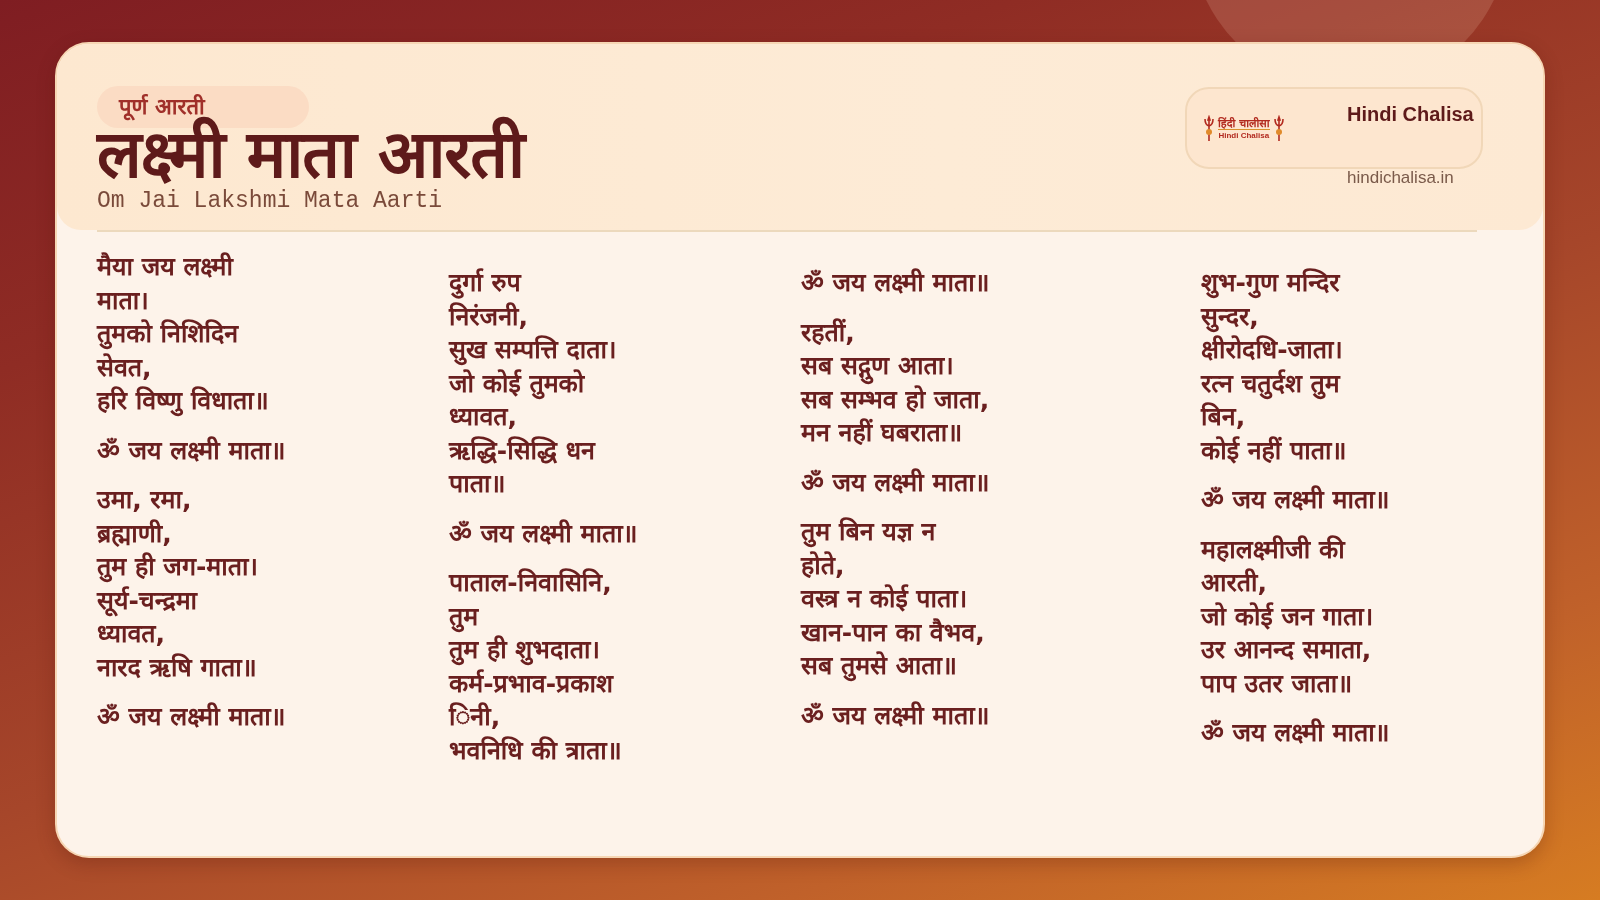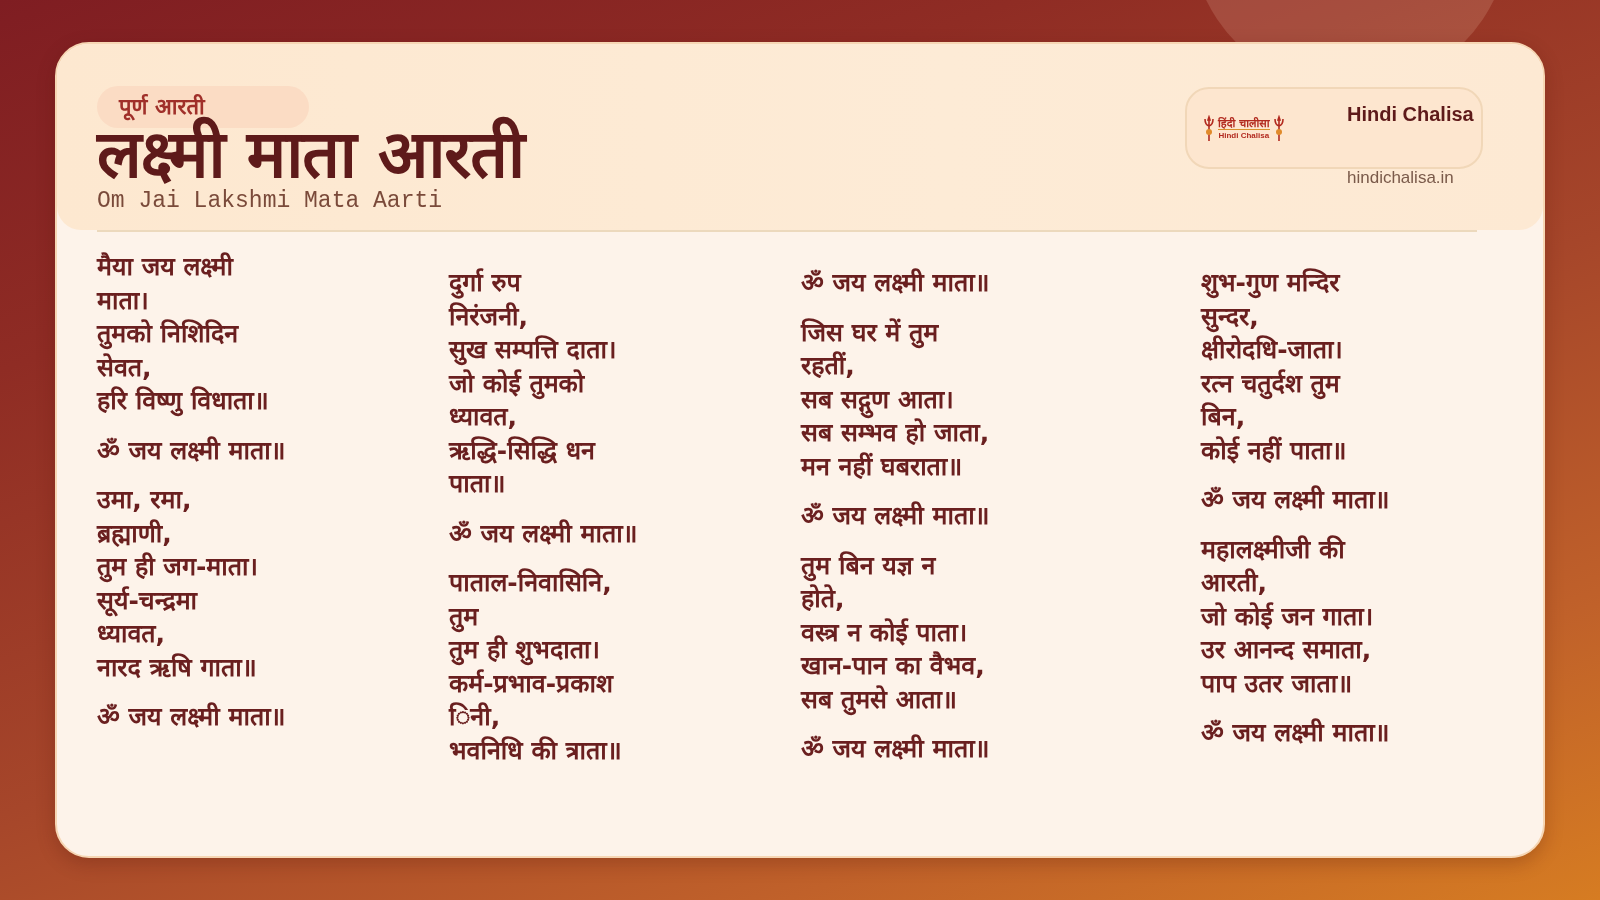--- a/index.html
+++ b/index.html
@@ -204,21 +204,20 @@
         <span class="line">िनी,</span>
         <span class="line">भवनिधि की त्राता॥</span>
       </div>
     </div>
 
     <div class="col" style="padding-top:16px;">
       <div class="stanza">
         <span class="line">ॐ जय लक्ष्मी माता॥</span>
       </div>
       <div class="stanza">
-        <span class="line">जिस घर में तुम</span>
         <span class="line">रहतीं,</span>
         <span class="line">सब सद्गुण आता।</span>
         <span class="line">सब सम्भव हो जाता,</span>
         <span class="line">मन नहीं घबराता॥</span>
       </div>
       <div class="stanza">
         <span class="line">ॐ जय लक्ष्मी माता॥</span>
       </div>
       <div class="stanza">
         <span class="line">तुम बिन यज्ञ न</span>

